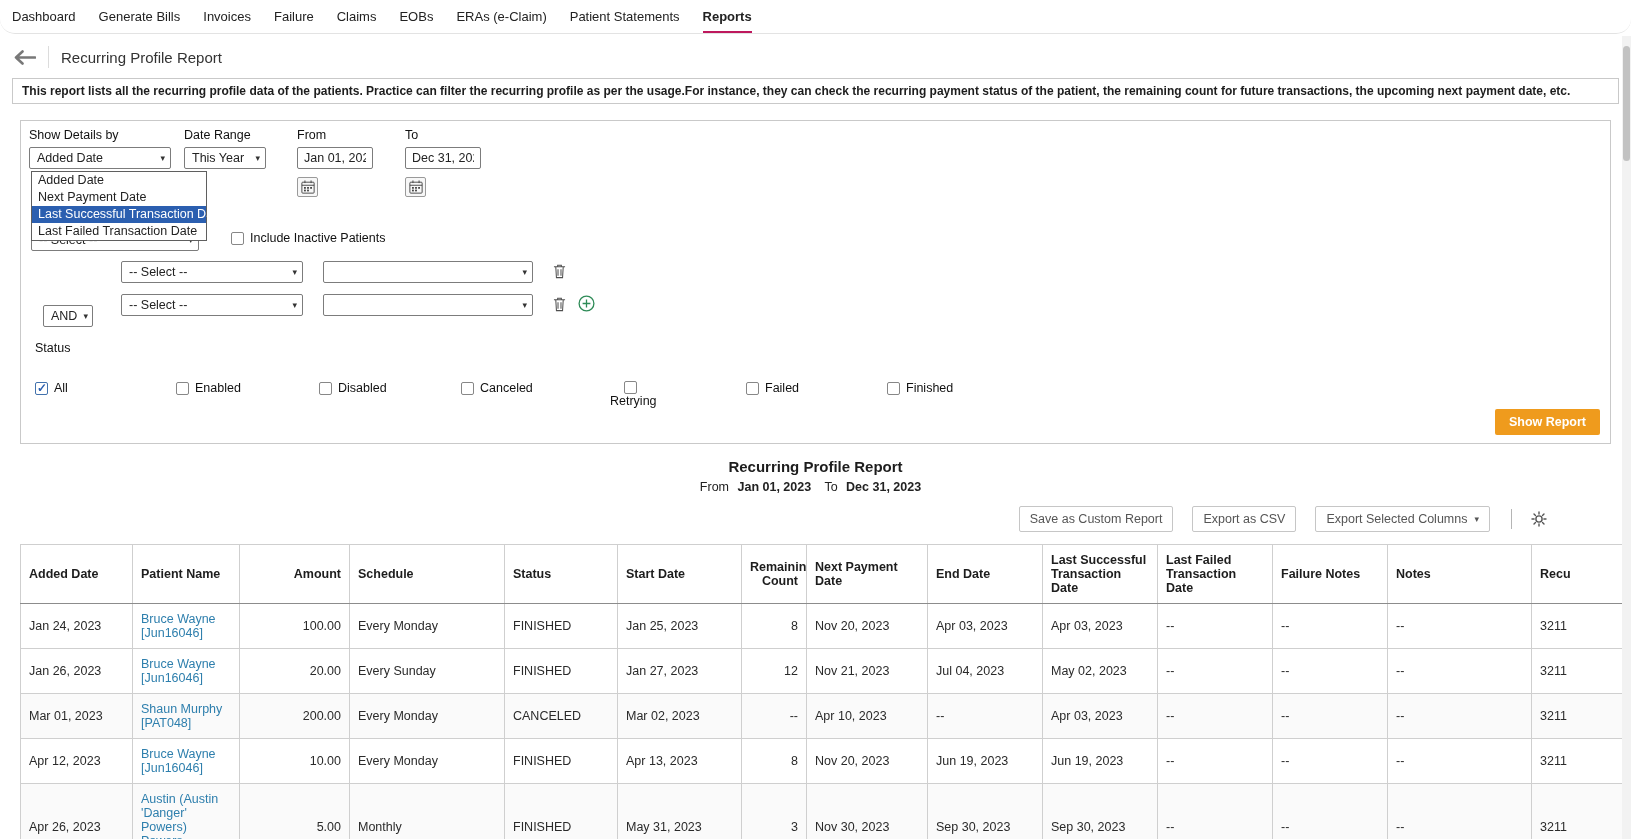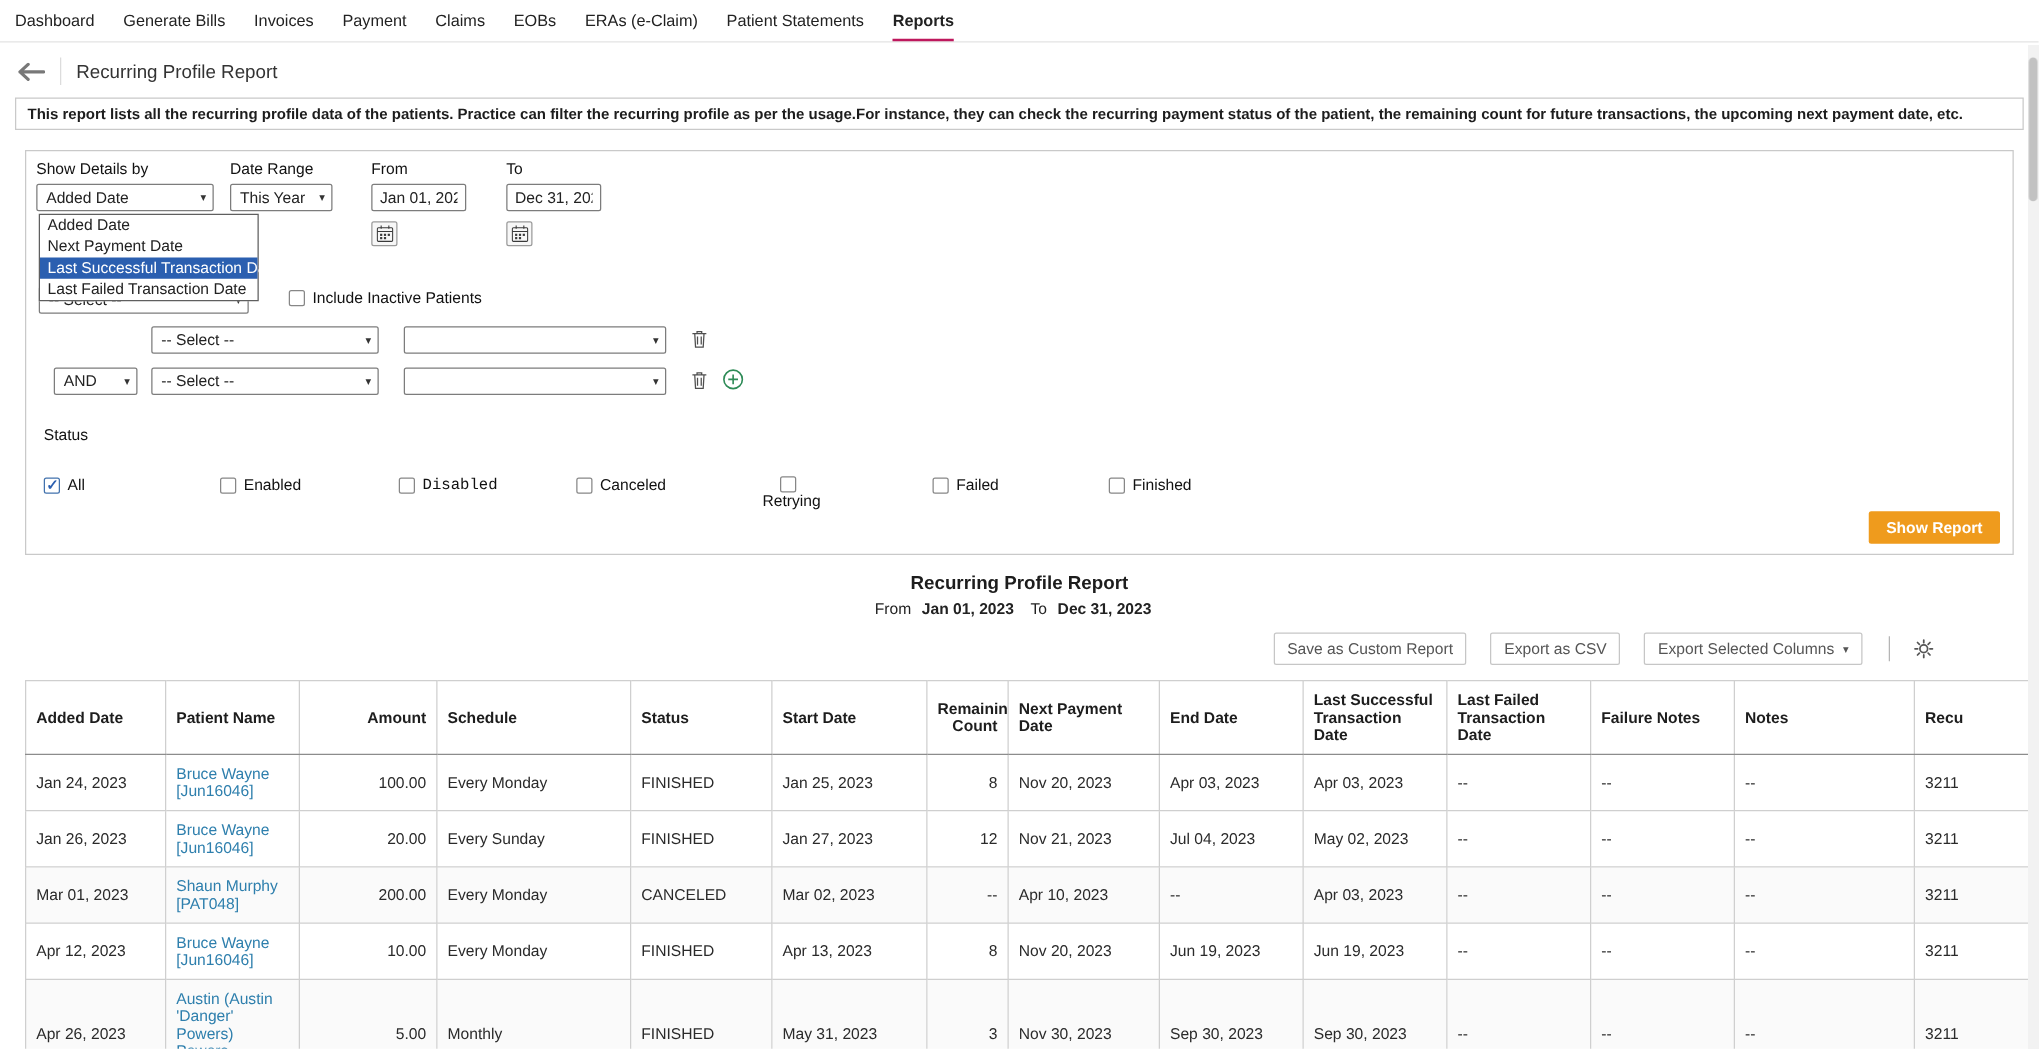--- a/index.html
+++ b/index.html
@@ -1,21 +1,21 @@
 <!DOCTYPE html>
 <html><head>
 <meta charset="utf-8">
 <style>
   * { box-sizing: border-box; margin: 0; padding: 0; }
   html,body { width:1631px; height:839px; overflow:hidden; background:#fff;
     font-family:"Liberation Sans", sans-serif; color:#222; }
 
   
   .topnav { display:flex; gap:23px; align-items:flex-end; padding:8px 0 0 12px;
-    border-bottom:1px solid #e3e3e3; height:34px; background:#fff; }
+    border-bottom:1px solid #e3e3e3; height:34px; background:#fff;border-radius:15px; }
   .nav-item { font-size:13px; color:#222; text-decoration:none; padding-bottom:7px;
     border-bottom:2px solid transparent; cursor:pointer; white-space:nowrap; }
   .nav-item.active { font-weight:bold; border-bottom:2px solid #be185d; }
 
   
   .title-bar { display:flex; align-items:center; gap:12px; padding:12px 14px 10px; }
   .back-btn { background:none; border:none; cursor:pointer; display:flex; align-items:center; }
   .tdiv { width:1px; height:22px; background:#dcdcdc; }
   .page-title { font-size:15px; font-weight:500; color:#333; }
 
@@ -85,21 +85,21 @@
   .v-thumb { position:absolute; top:10px; left:1px; width:7px; height:115px;
     background:#c2c2c2; border-radius:4px; }
 </style>
 </head>
 <body>
 
 <nav class="topnav" id="topnav">
     <a class="nav-item">Dashboard</a>
     <a class="nav-item">Generate Bills</a>
     <a class="nav-item">Invoices</a>
-    <a class="nav-item">Payment</a>
+    <a class="nav-item">Failure</a>
     <a class="nav-item">Claims</a>
     <a class="nav-item">EOBs</a>
     <a class="nav-item">ERAs (e-Claim)</a>
     <a class="nav-item">Patient Statements</a>
     <a class="nav-item active">Reports</a>
   </nav>
 
 <div class="title-bar">
   <button class="back-btn">
     <svg width="22" height="15" viewBox="0 0 22 15">
@@ -185,21 +185,21 @@
   <div class="sel" style="left:302px;top:140px;width:210px">
     <span></span>
     <span class="caret">▾</span>
   </div>
   <button class="icon-btn" style="left:532px;top:143px">
     <svg width="13" height="15" viewBox="0 0 14 16">
         <path d="M1 3h12M5 3V1.3h4V3M3 3l.7 11.6h6.6L11 3M5.4 5.5v7M8.6 5.5v7" stroke="#4f4f4f" fill="none" stroke-width="1.1"></path>
       </svg>
   </button>
 
-  <div class="sel" style="left:22px;top:173px;width:67px">
+  <div class="sel" style="left:22px;top:184px;width:50px">
     <span>AND</span>
     <span class="caret">▾</span>
   </div>
   <div class="sel" style="left:100px;top:173px;width:182px">
     <span>-- Select --</span>
     <span class="caret">▾</span>
   </div>
   <div class="sel" style="left:302px;top:173px;width:210px">
     <span></span>
     <span class="caret">▾</span>
@@ -219,21 +219,21 @@
   <span class="flabel" style="left:14px;top:220px">Status</span>
   <div id="statusrow" style="position:absolute;left:0;top:260px;right:0;height:18px">
       <label class="cb-item" style="left: 14px; top: 0px;">
         <span class="cb checked"></span>
         <span class="cb-lab">All</span>
       </label>
       <label class="cb-item" style="left: 155px; top: 0px;">
         <span class="cb"></span>
         <span class="cb-lab">Enabled</span>
       </label>
-      <label class="cb-item" style="left: 298px; top: 0px; font-family: Liberation Mono, monospace;">
+      <label class="cb-item" style="left: 298px; top: 0px;">
         <span class="cb"></span>
         <span class="cb-lab">Disabled</span>
       </label>
       <label class="cb-item" style="left: 440px; top: 0px;">
         <span class="cb"></span>
         <span class="cb-lab">Canceled</span>
       </label>
       <label class="cb-item" style="left: 583px; top: 0px; flex-direction: column;">
         <span class="cb"></span>
         <span class="cb-lab">Retrying</span>

